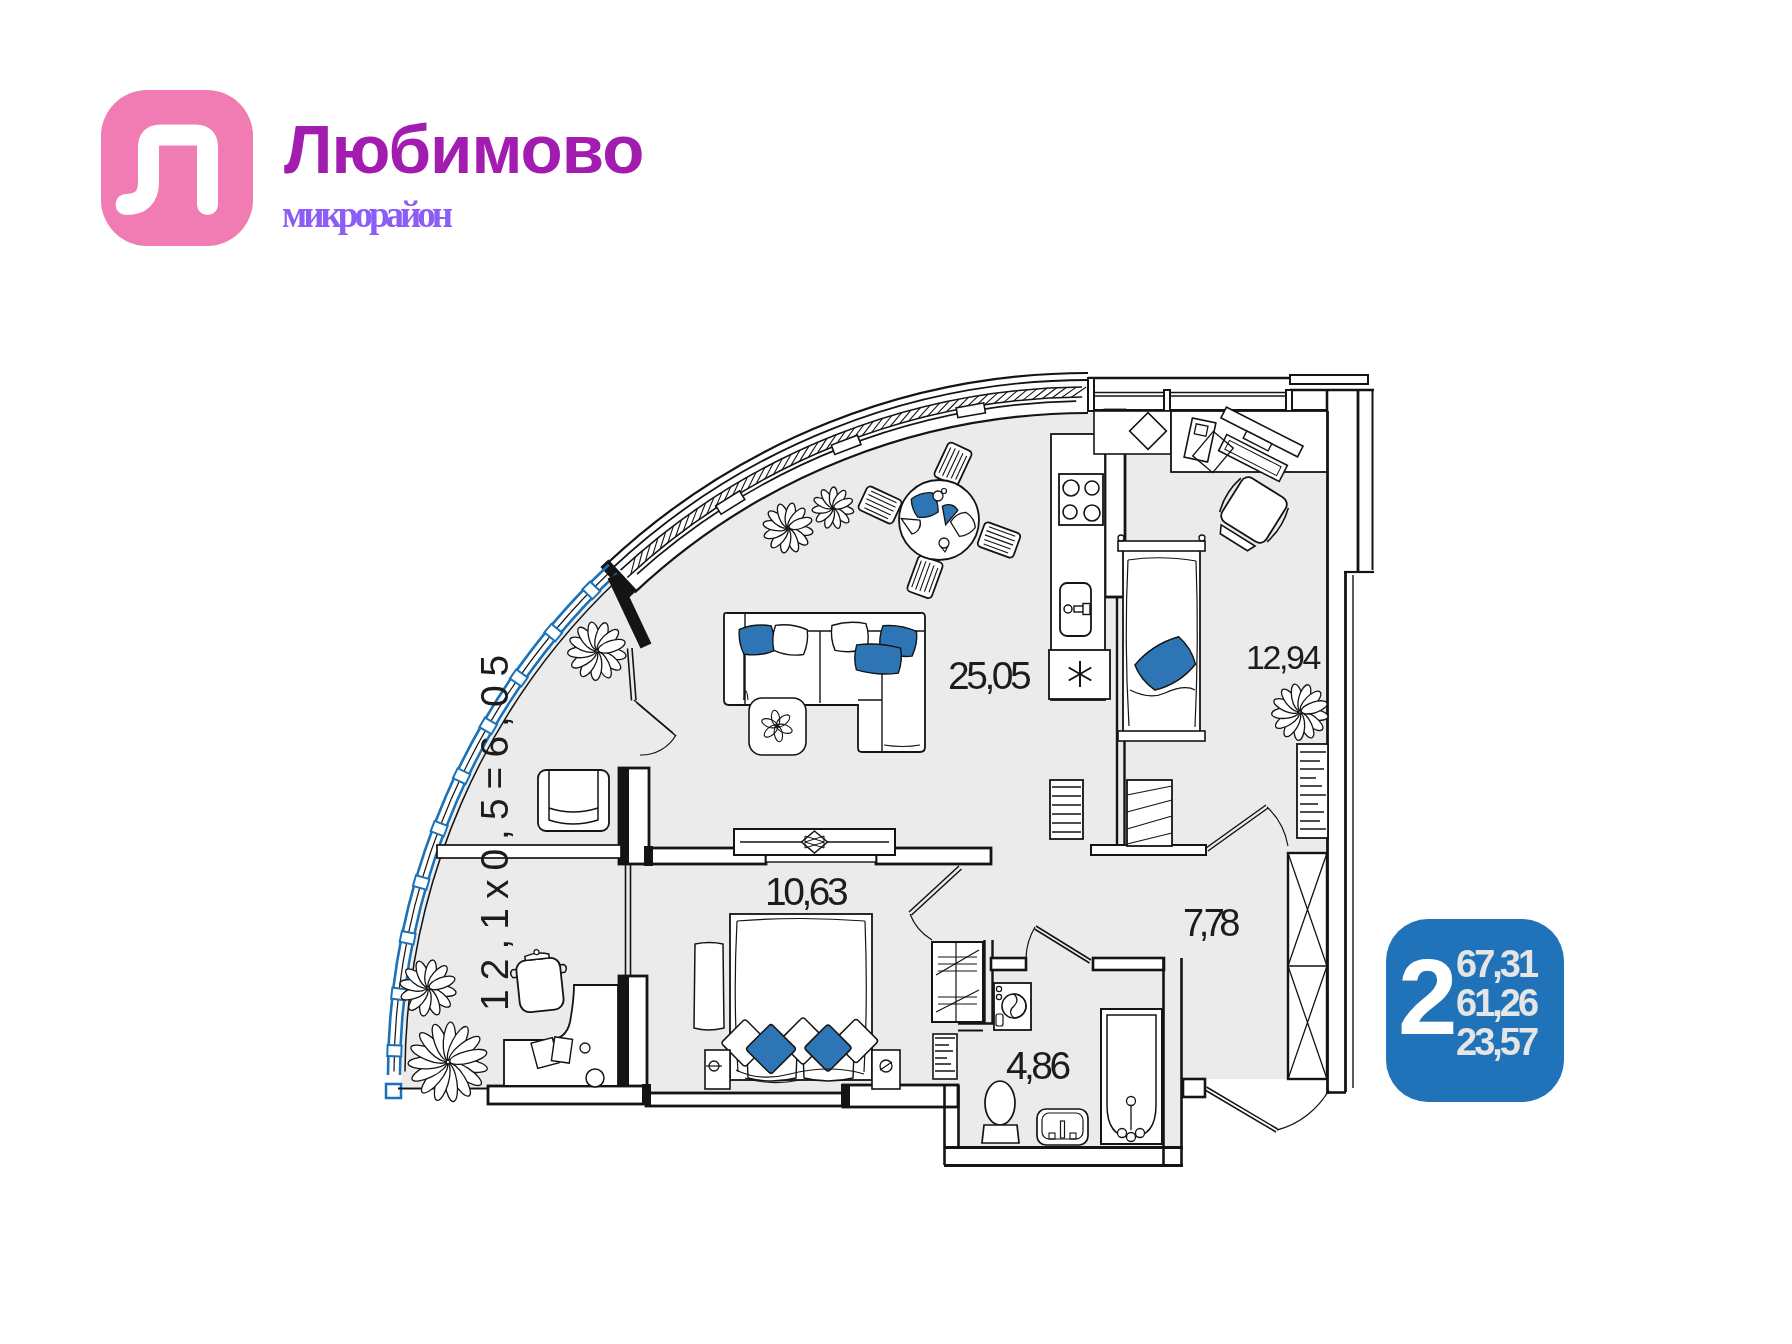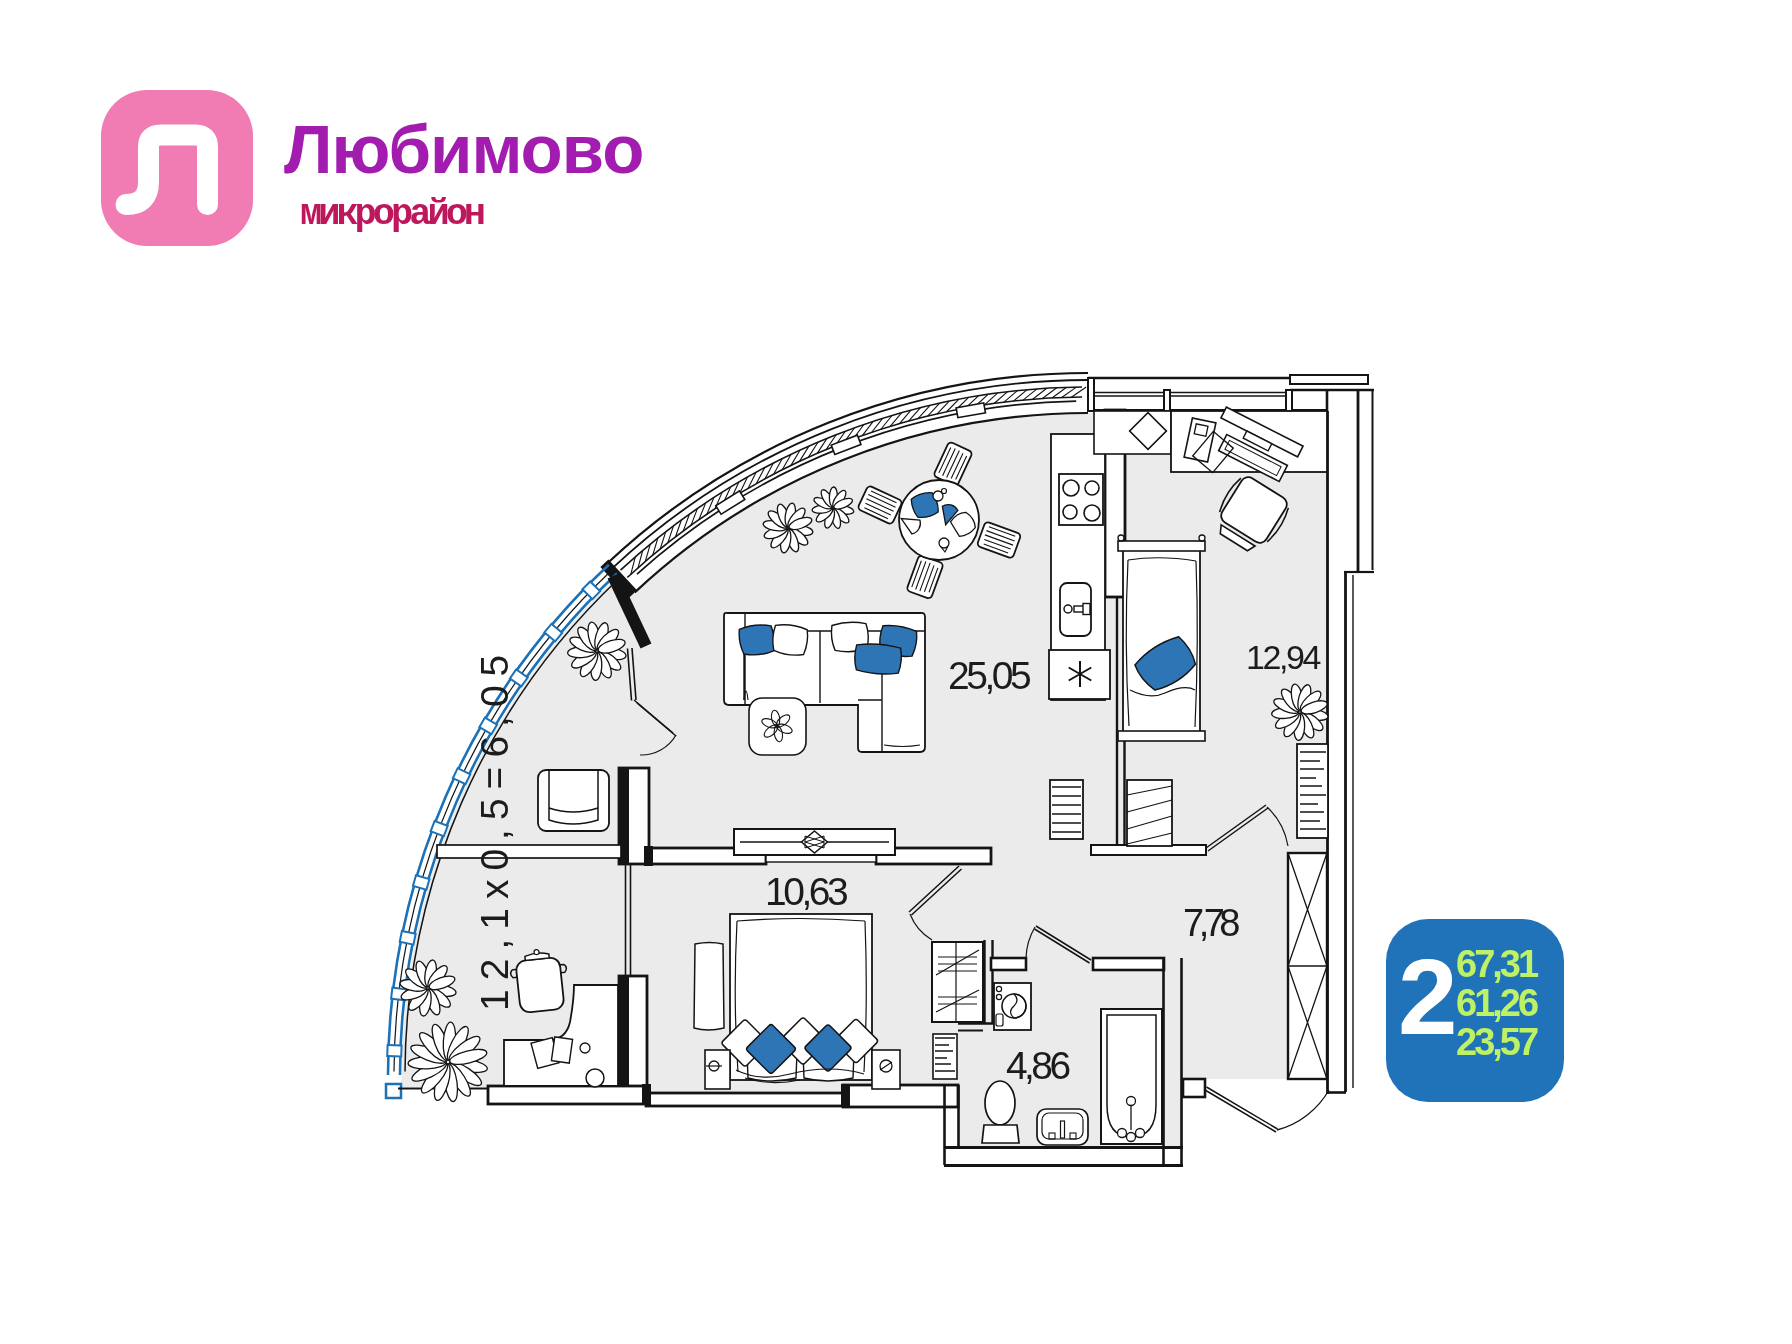--- a/index.html
+++ b/index.html
@@ -1,21 +1,21 @@
 <!DOCTYPE html>
 <html><head><meta charset="utf-8">
 <style>
 html,body{margin:0;padding:0;width:1792px;height:1344px;background:#fff;overflow:hidden}
 *{box-sizing:border-box}
 .logo{position:absolute;left:101px;top:90px;width:152px;height:156px}
 .title{position:absolute;left:284px;top:110px;font-family:"Liberation Sans",sans-serif;font-weight:700;font-size:69px;color:#a21caf;letter-spacing:-1px}
-.sub{position:absolute;left:300px;top:193px;font-family:Liberation Mono, monospace;font-weight:700;font-size:37px;color:#be185d;letter-spacing:-4px}
+.sub{position:absolute;left:282px;top:193px;font-family:Liberation Serif, serif;font-weight:700;font-size:37px;color:#8b5cf6;letter-spacing:-4px}
 .badge{position:absolute;left:1386px;top:919px;width:178px;height:183px;background:#2173b9;border-radius:42px}
 .b2{position:absolute;left:12px;top:25px;font-family:"Liberation Sans",sans-serif;font-weight:700;font-size:107px;color:#fff;line-height:1}
-.bn{position:absolute;left:70px;top:26px;font-family:"Liberation Sans",sans-serif;font-weight:700;font-size:38px;color:#bef264;line-height:39px;letter-spacing:-3px;text-align:left}
+.bn{position:absolute;left:70px;top:26px;font-family:"Liberation Sans",sans-serif;font-weight:700;font-size:38px;color:#e5e5e5;line-height:39px;letter-spacing:-3px;text-align:left}
 </style></head>
 <body>
 <svg class="logo" viewBox="0 0 152 156" xmlns="http://www.w3.org/2000/svg">
 <rect x="0" y="0" width="152" height="156" rx="46" fill="#f07cb3"></rect>
 <path d="M 25 114.5 C 39 114.5 47.5 108 47.5 92 L 47.5 57 Q 47.5 45 59.5 45 L 94.5 45 Q 106.5 45 106.5 57 L 106.5 114.5" fill="none" stroke="#fff" stroke-width="21" stroke-linecap="round"></path>
 </svg>
 <div class="title">Любимово</div>
 <div class="sub">микрорайон</div>
 <svg style="position:absolute;left:0;top:0" width="1792" height="1344" viewBox="0 0 1792 1344" xmlns="http://www.w3.org/2000/svg">
 <path d="M 400 1087 L 402.0 1075.0 A 686 686 0 0 1 618.4 574.9 L 645.0 583.0 A 662 662 0 0 1 1088 413 L 1327 413 L 1327 1079 L 1183 1079 L 1183 1148 L 958 1148 L 958 1085 L 845 1085 L 845 1095 L 648 1095 L 648 1087 Z" fill="#ebebeb"></path>

